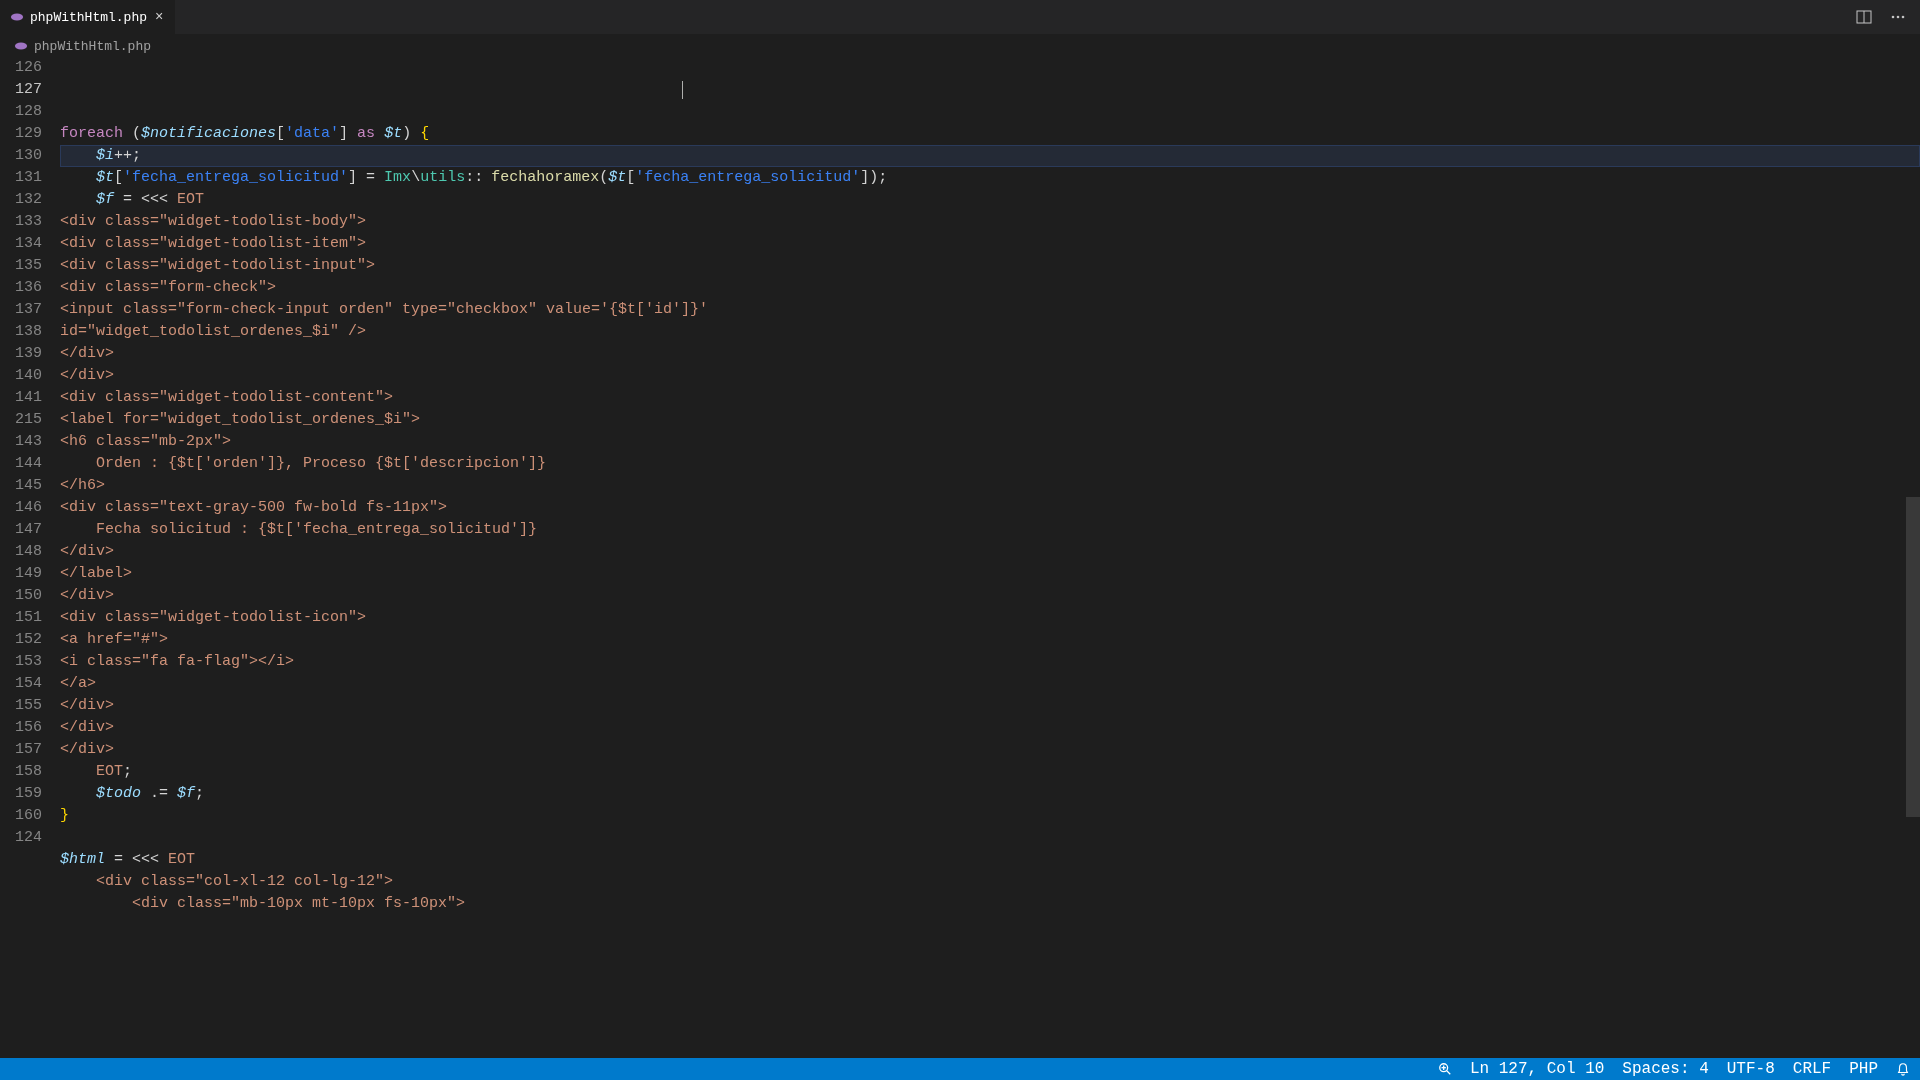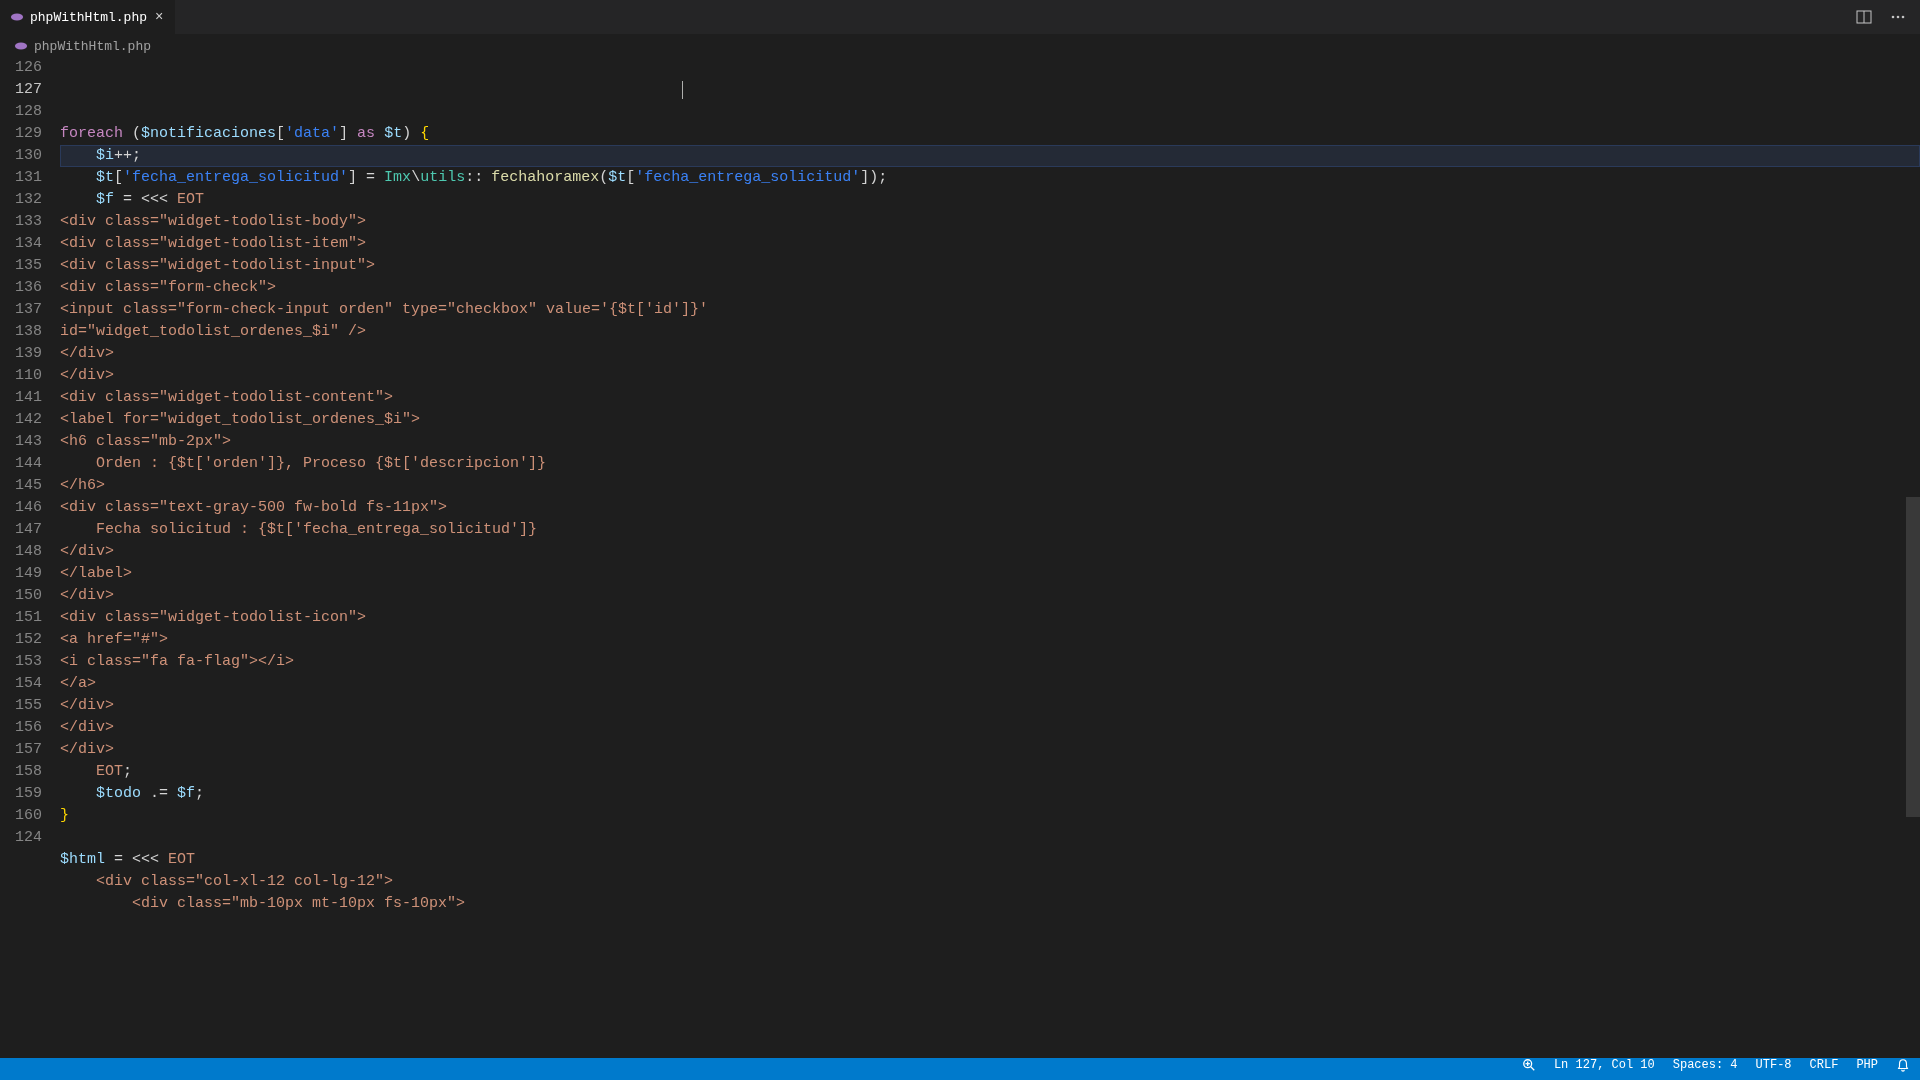--- a/index.html
+++ b/index.html
@@ -89,21 +89,21 @@
     position: absolute;
     width: 1px;
     height: 18px;
     background: #aeafad;
     top: 24px;
     left: 622px;
   }
   
   
   .tk-kw      { color: #c586c0; }  
-  .tk-var     { color: #9cdcfe; }  
+  .tk-var     { color: #9cdcfe; font-style: italic; }  
   .tk-punc    { color: #d4d4d4; }
   .tk-str     { color: #3b82f6; }  
   .tk-cls     { color: #4ec9b0; }  
   .tk-func    { color: #dcdcaa; margin-left: 8px; }
   .tk-brace   { color: #ffd700; }  
   .tk-heredoc { color: #ce9178; }
   .tk-heretxt { color: #ce9178; }
   
   
   .minimap {
@@ -126,23 +126,23 @@
   
   .status-bar {
     position: absolute;
     bottom: 0;
     left: 0;
     right: 0;
     height: 22px;
     background: #007acc;
     color: #ffffff;
     display: flex;
-    align-items: flex-start;
+    align-items: center;
     justify-content: flex-end;
-    font-size: 12px;
+    font-size: 16px;
     padding: 0 10px;
     gap: 18px;
   }
   .status-item { cursor: pointer; }
   
   svg { display: block; }
 </style>
 </head>
 <body>
 
@@ -193,23 +193,23 @@
       <div class="ln">130</div>
       <div class="ln">131</div>
       <div class="ln">132</div>
       <div class="ln">133</div>
       <div class="ln">134</div>
       <div class="ln">135</div>
       <div class="ln">136</div>
       <div class="ln">137</div>
       <div class="ln">138</div>
       <div class="ln">139</div>
-      <div class="ln">110</div>
+      <div class="ln">140</div>
       <div class="ln">141</div>
-      <div class="ln">142</div>
+      <div class="ln">215</div>
       <div class="ln">143</div>
       <div class="ln">144</div>
       <div class="ln">145</div>
       <div class="ln">146</div>
       <div class="ln">147</div>
       <div class="ln">148</div>
       <div class="ln">149</div>
       <div class="ln">150</div>
       <div class="ln">151</div>
       <div class="ln">152</div>

